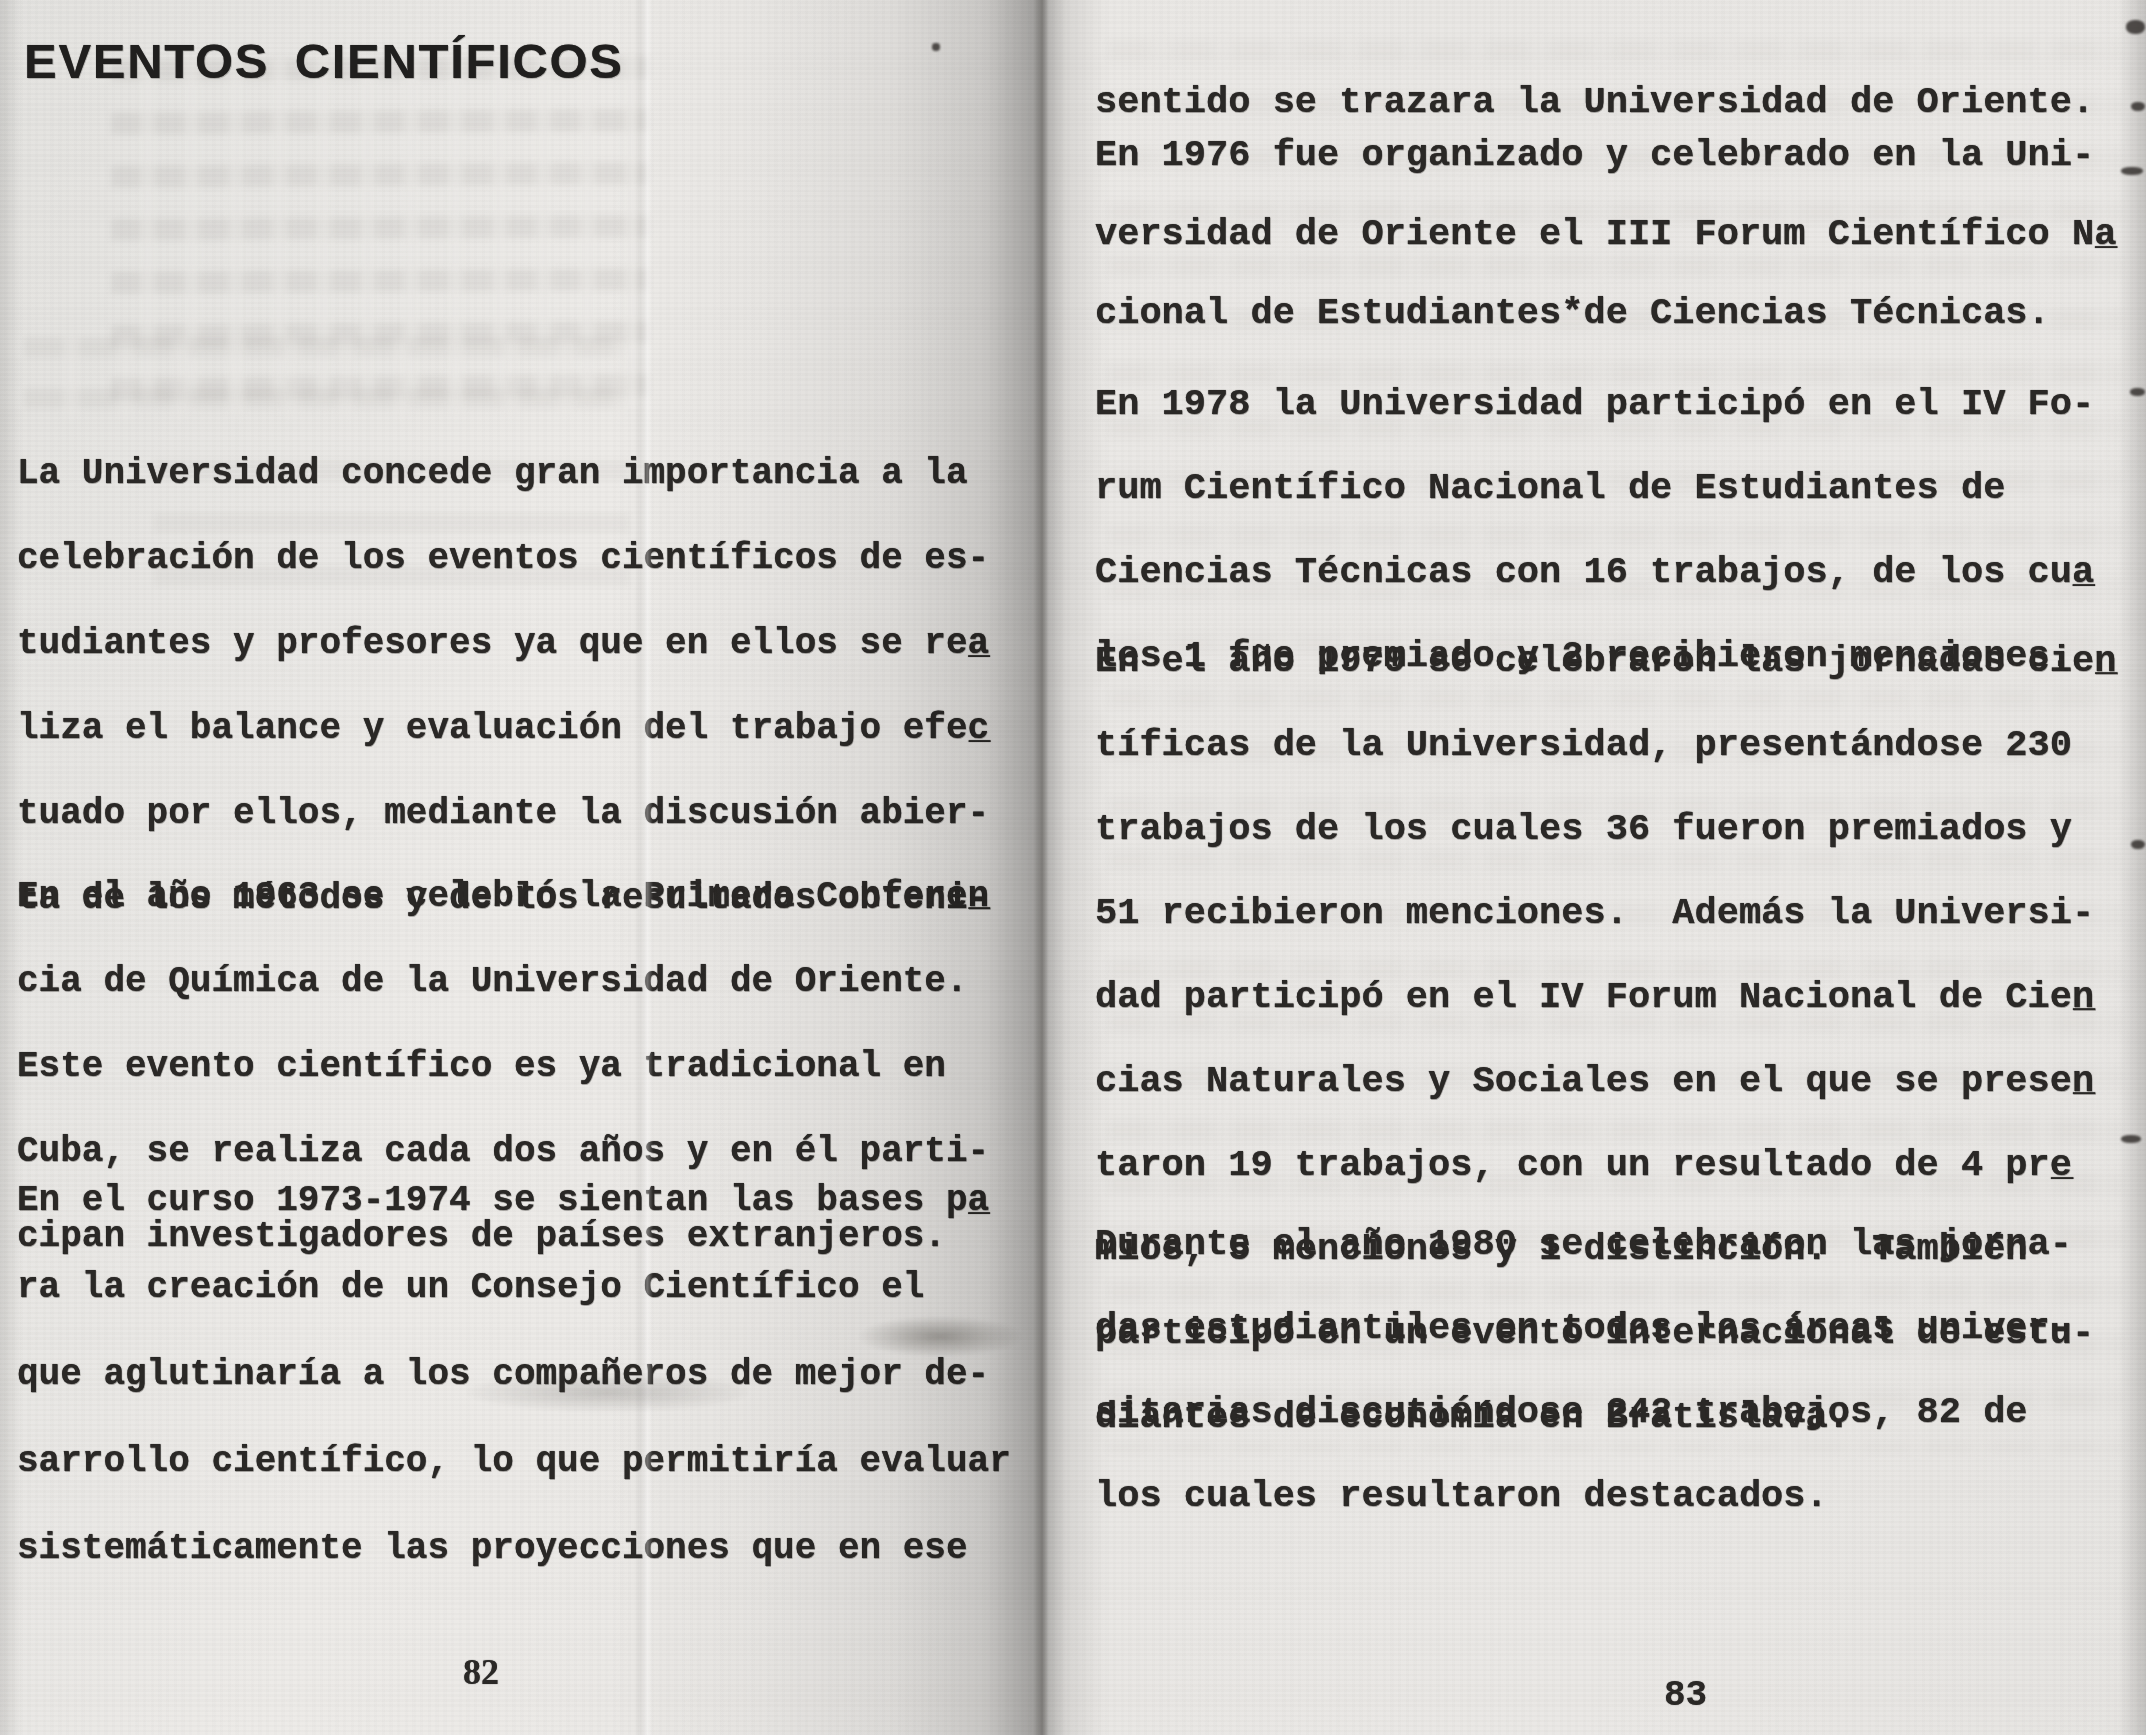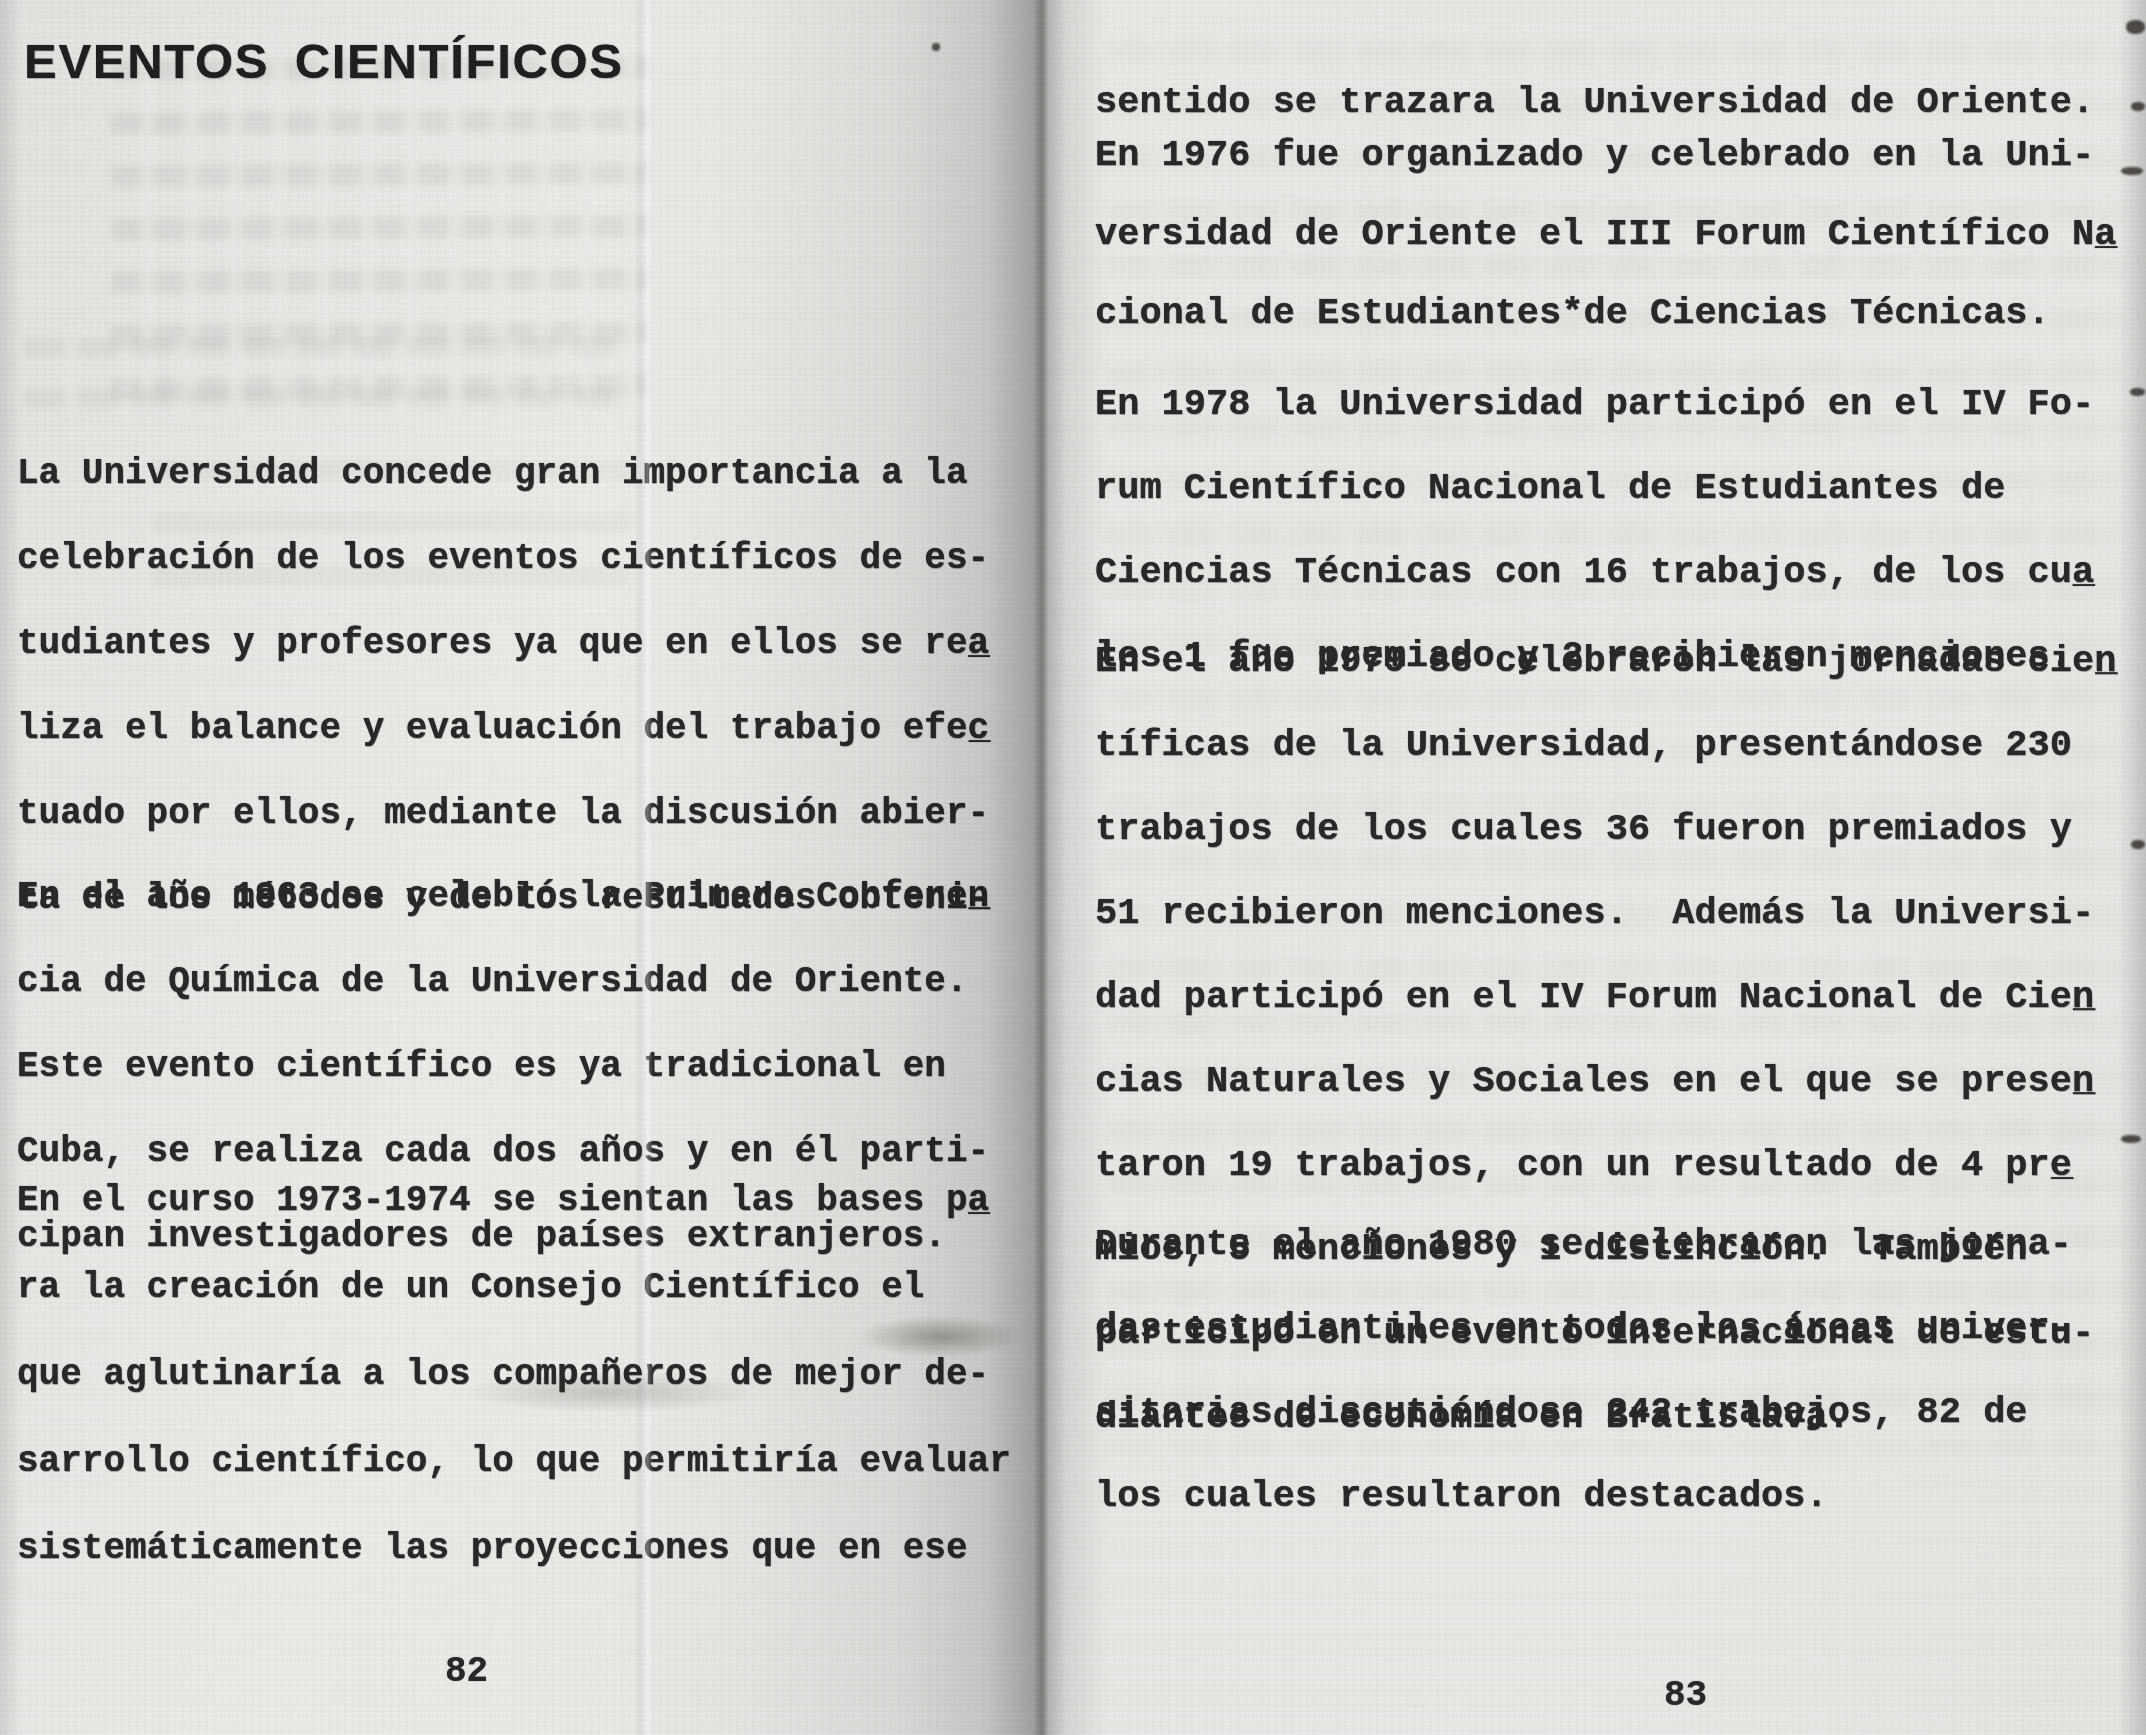--- a/index.html
+++ b/index.html
@@ -103,21 +103,21 @@
   .rp{left:1095px;width:1048px;}
   .rp .tline{font-size:37px;line-height:54px;}
   .rp.lh58 .tline{line-height:49px;}
   .p-l1{top:416px;} .p-l2{top:839px;} .p-l3{top:1142px;}
   .p-r1{top:45px;} .p-r2{top:101px;} .p-r3{top:347px;} .p-r4{top:604px;} .p-r5{top:1187px;}
   .pagenum{
     position:absolute;font-weight:700;font-size:36px;
     text-shadow:0 0 1px rgba(42,40,38,.85);
     white-space:pre;
   }
-  .pagenum-left{left:445px;top:1651px;}
+  .pagenum-left{left:463px;top:1651px;font-family:Liberation Serif, serif;}
   .pagenum-right{left:1624px;top:1675px;margin-left:40px;}
 </style>
 </head>
 <body>
 
 <div class="scan">
 
   <div class="grain"></div>
 
   <div class="ghost ghost-a"></div>

